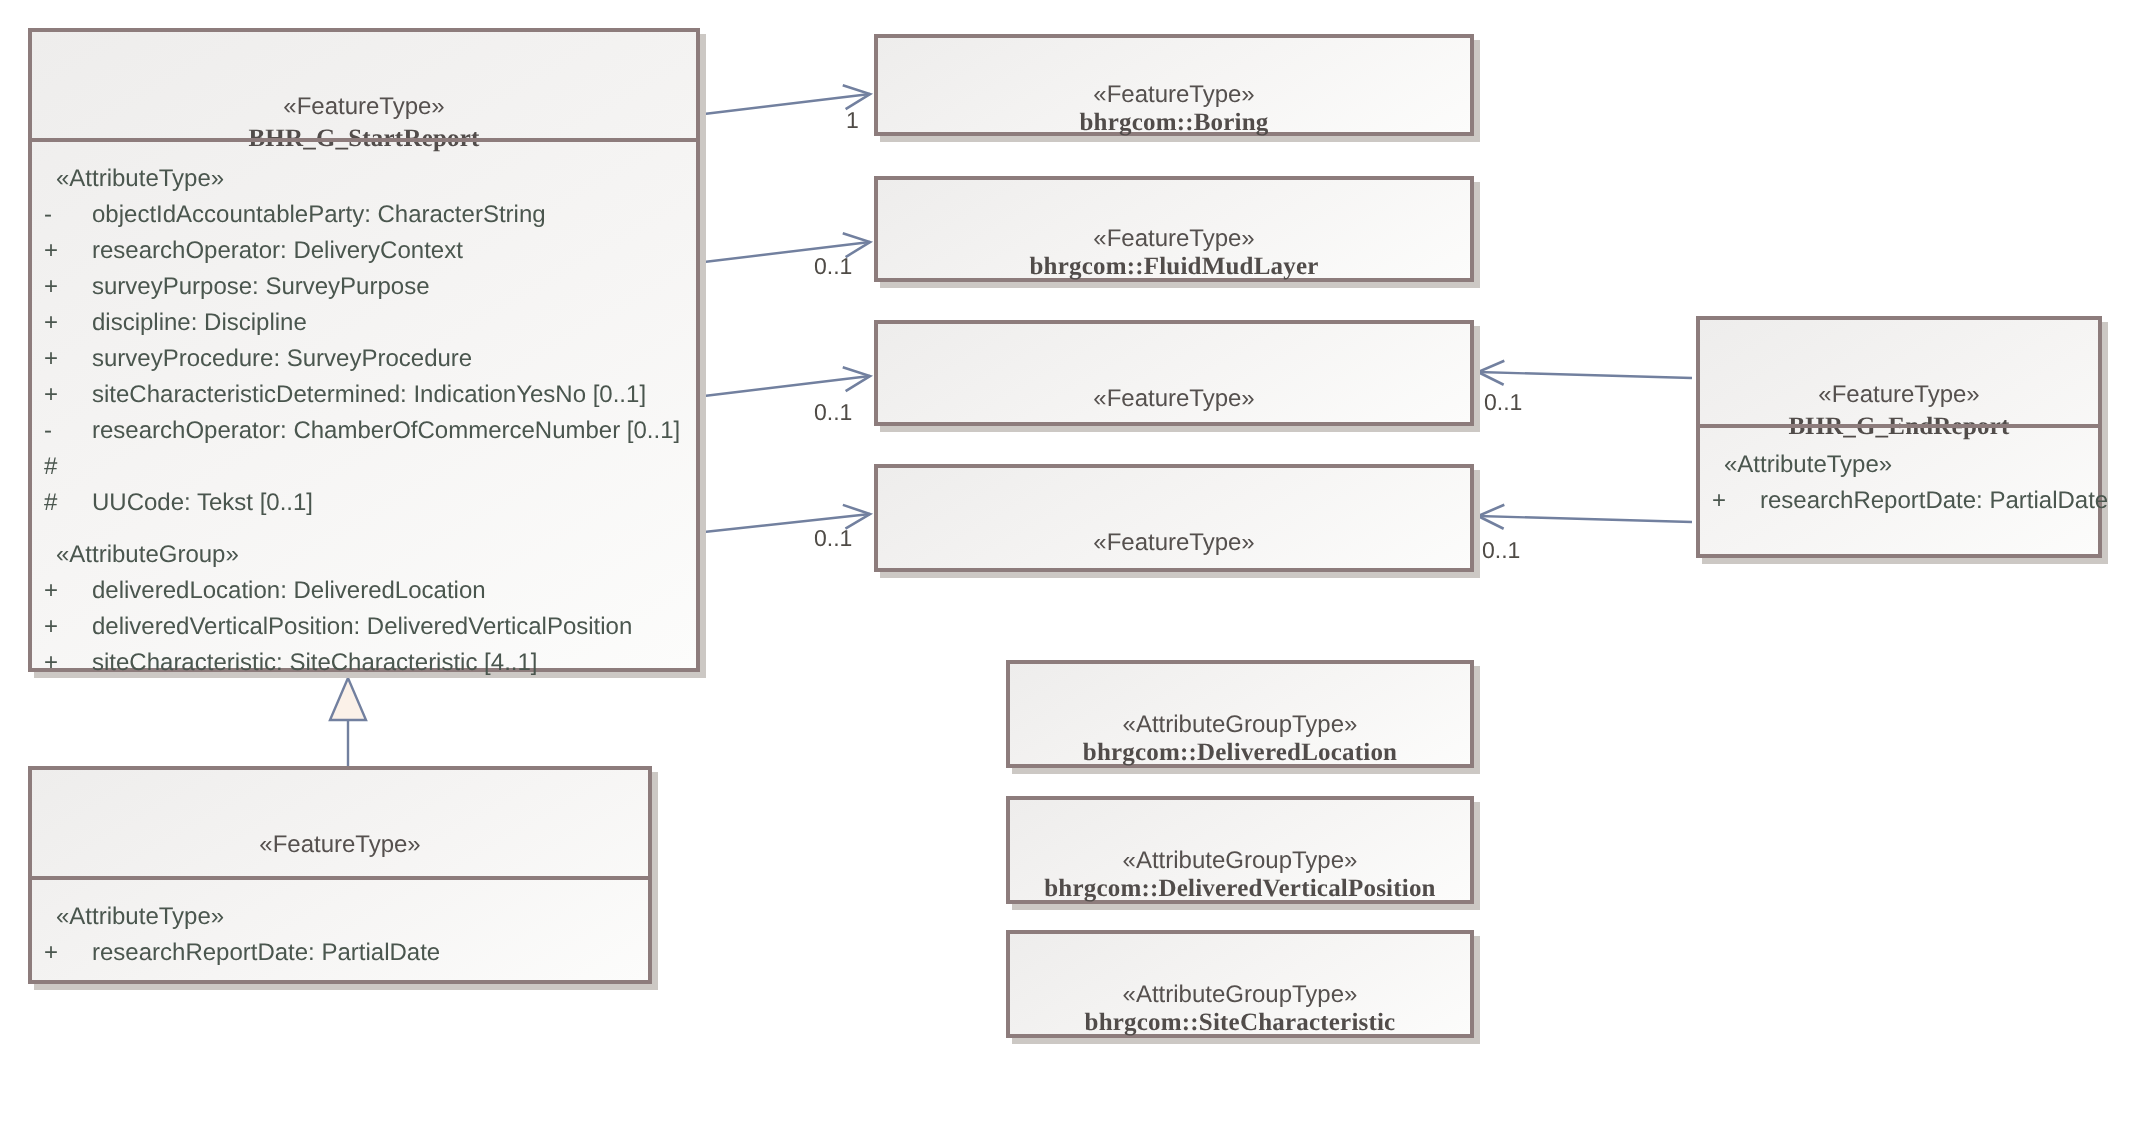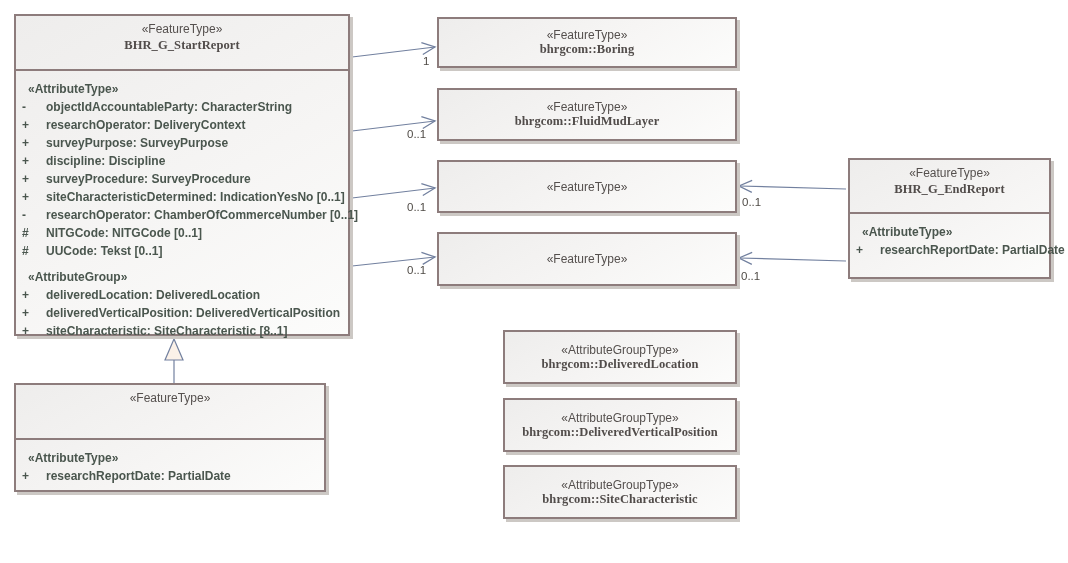--- a/index.html
+++ b/index.html
@@ -5,23 +5,23 @@
   html,body{margin:0;padding:0;background:#ffffff;}
   body{width:1068px;height:563px;position:relative;overflow:hidden;
        font-family:"Liberation Sans",sans-serif;}
   .canvas{position:absolute;inset:0;width:1068px;height:563px;}
   svg.wires{position:absolute;left:0;top:0;pointer-events:none;}
 
   .uml-box{position:absolute;border:2px solid #8d7c7c;
            background:linear-gradient(150deg,#eeedec 0%,#f6f5f4 55%,#fcfcfb 100%);
            box-shadow:3px 3px 0 #ccc8c4;box-sizing:border-box;}
   .title{ text-align:center;padding-top:5px;line-height:16px;}
-  .stereo{font-size:12px;color:#55504e;}
+  .stereo{font-size:12px;color:#55504e;margin-top:24px;}
   .cls-name{font-size:12.5px;font-weight:bold;color:#514c4a;letter-spacing:.1px;font-family:Liberation Serif, serif;}
-  .compartment{border-top:2px solid #8d7c7c;position:relative;font-weight:bold;}
+  .compartment{border-top:2px solid #8d7c7c;position:relative;}
   .sec-heading{font-size:12px;color:#4a564e;padding-left:12px;line-height:18px;}
   .attr-row{display:flex;font-size:12px;color:#4a564e;line-height:18px;white-space:nowrap;}
   .attr-row .vis{width:14px;padding-left:6px;flex:0 0 auto;}
   .attr-row .txt{padding-left:10px;}
   .simple-box{display:flex;flex-direction:column;justify-content:center;align-items:center;}
   .mult{position:absolute;font-size:11.5px;color:#4f4b46;white-space:nowrap;}
   .gap{height:8px;}
   .pad-top{height:9px;}
 </style>
 </head>
@@ -91,39 +91,38 @@
       <div class="attr-row">
           <span class="vis">+</span>
           <span class="txt">siteCharacteristicDetermined: IndicationYesNo [0..1]</span>
         </div>
       <div class="attr-row">
           <span class="vis">-</span>
           <span class="txt">researchOperator: ChamberOfCommerceNumber [0..1]</span>
         </div>
       <div class="attr-row">
           <span class="vis">#</span>
-          <span class="txt">NITGCode: NITGCode [0..1]</span>
         </div>
       <div class="attr-row">
           <span class="vis">#</span>
           <span class="txt">UUCode: Tekst [0..1]</span>
         </div>
       <div class="gap"></div>
       <div class="sec-heading">«AttributeGroup»</div>
       <div class="attr-row">
           <span class="vis">+</span>
           <span class="txt">deliveredLocation: DeliveredLocation</span>
         </div>
       <div class="attr-row">
           <span class="vis">+</span>
           <span class="txt">deliveredVerticalPosition: DeliveredVerticalPosition</span>
         </div>
       <div class="attr-row">
           <span class="vis">+</span>
-          <span class="txt">siteCharacteristic: SiteCharacteristic [8..1]</span>
+          <span class="txt">siteCharacteristic: SiteCharacteristic [4..1]</span>
         </div>
     </div>
   </div>
 
   <div class="uml-box simple-box" style="left:437px;top:17px;width:300px;height:51px;">
     <div class="stereo">«FeatureType»</div>
     <div class="cls-name">bhrgcom::Boring</div>
   </div>
 
   <div class="uml-box simple-box" style="left:437px;top:88px;width:300px;height:53px;">

